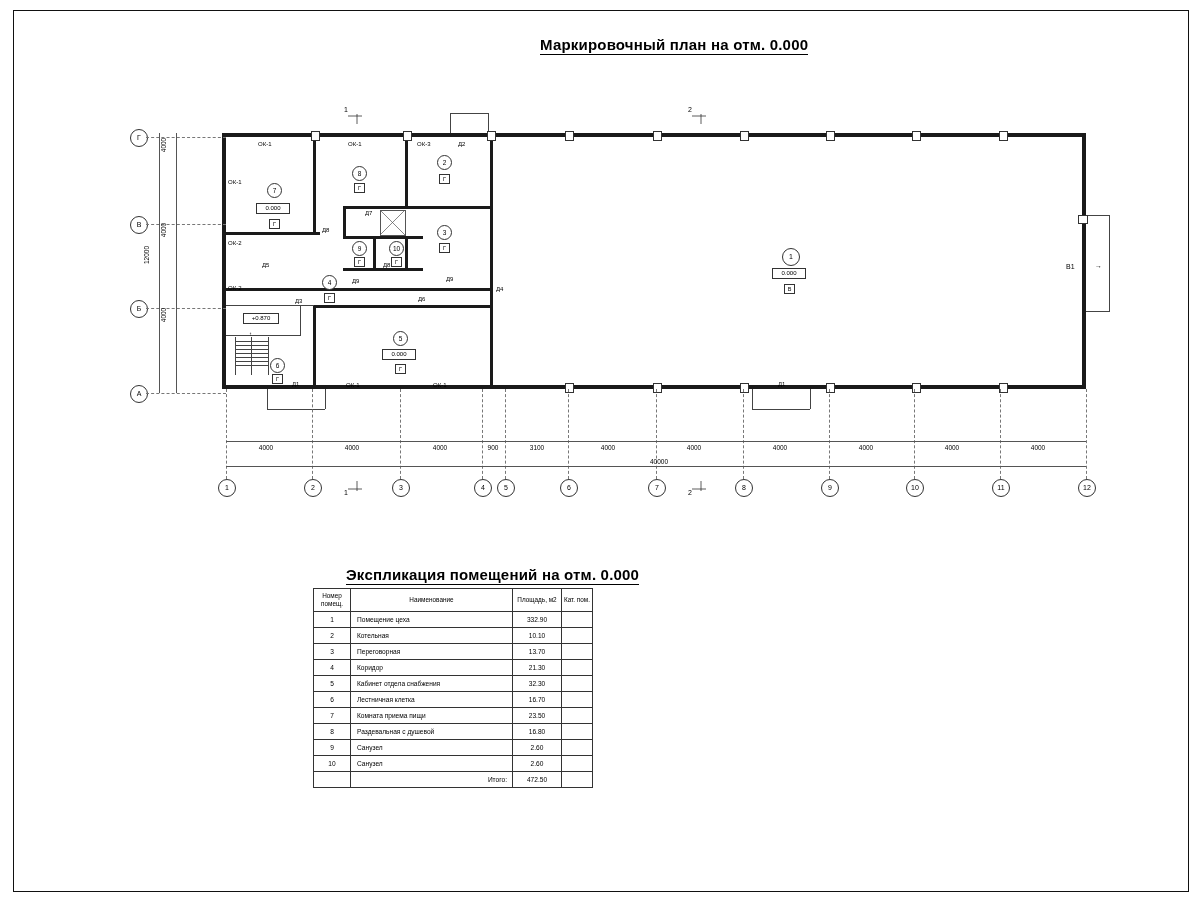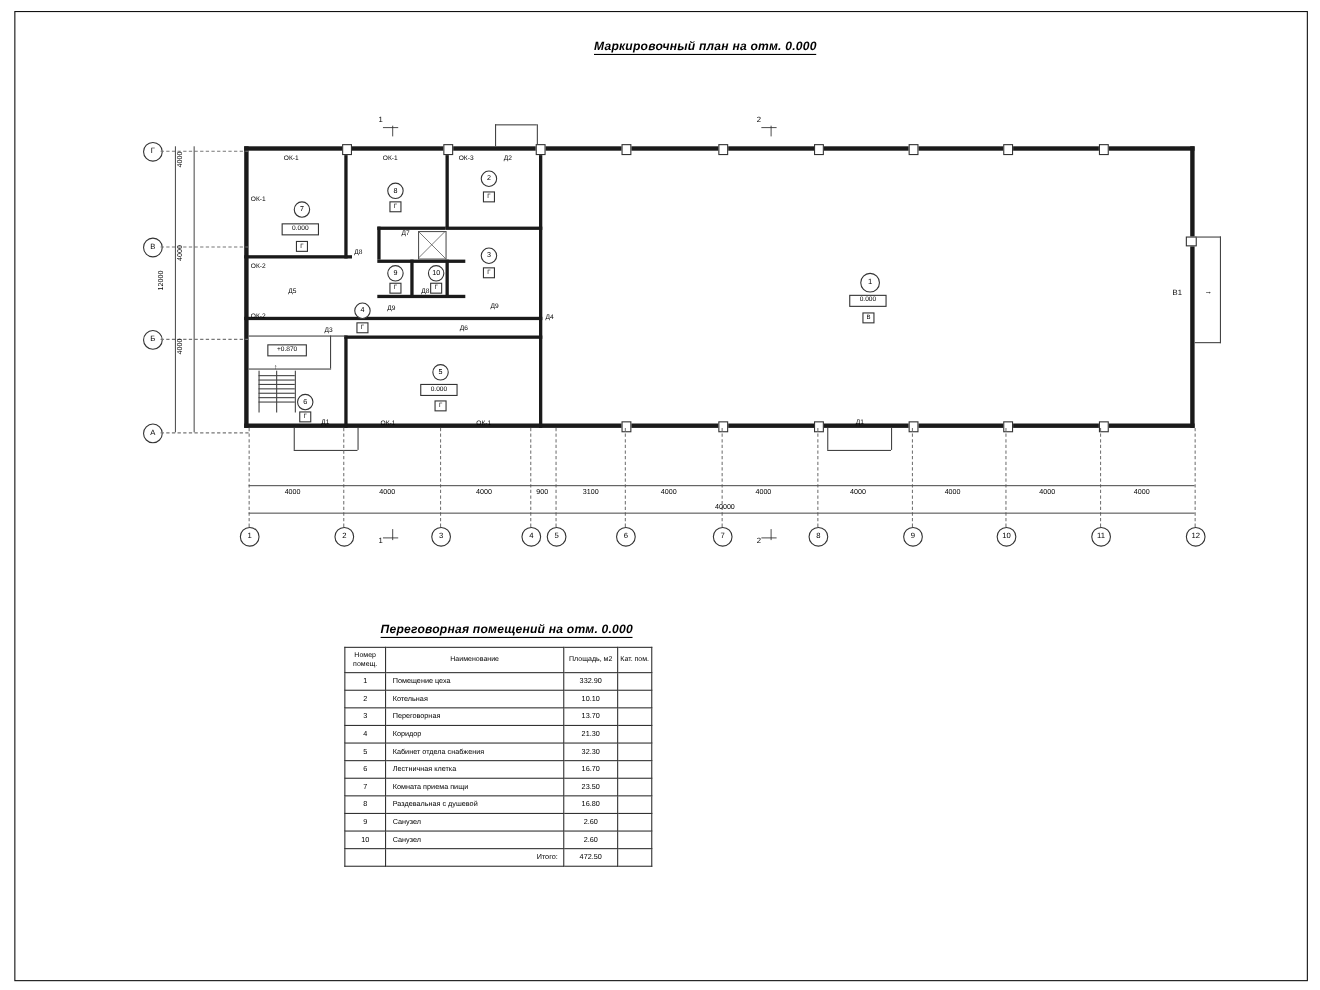--- a/index.html
+++ b/index.html
@@ -1,19 +1,19 @@
 <!DOCTYPE html>
 <html><head>
 <meta charset="utf-8">
 <style>
   html,body{margin:0;padding:0;background:#ffffff;}
   body{width:1200px;height:900px;position:relative;font-family:"Liberation Sans",sans-serif;color:#000;overflow:hidden;}
   .sheet{position:absolute;left:0;top:0;width:1200px;height:900px;}
   .frame{position:absolute;left:13px;top:10px;width:1174px;height:880px;border:1px solid #111;}
-  .title{position:absolute;font-style:italic;font-weight:bold;font-size:11px;letter-spacing:.2px;}
+  .title{position:absolute;font-weight:bold;font-size:15px;letter-spacing:.2px;}
   .title .ul{border-bottom:1px solid #000;padding-bottom:1px;}
   
   .plan{position:absolute;left:0;top:0;width:1200px;height:900px;}
   .wall{position:absolute;background:#1a1a1a;}
   .thin{position:absolute;background:#444;}
   .dash{position:absolute;border-top:1px dashed #777;height:0;}
   .dashv{position:absolute;border-left:1px dashed #777;width:0;}
   .bubble{position:absolute;width:16px;height:16px;border:1px solid #333;border-radius:50%;font-size:7px;line-height:16px;text-align:center;background:#fff;}
   .rbub{position:absolute;width:13px;height:13px;border:1px solid #333;border-radius:50%;font-size:6.5px;line-height:13px;text-align:center;background:#fff;}
   .lbl{position:absolute;font-size:6px;white-space:nowrap;}
@@ -249,21 +249,21 @@
       <line x1="9" y1="0" x2="9" y2="10" stroke="#333" stroke-width="0.8"></line>
     </svg>
     <div class="lbl7" style="left:688px;top:489px;">2</div>
     <svg style="position:absolute;left:692px;top:481px;" width="18" height="12">
       <line x1="0" y1="8" x2="14" y2="8" stroke="#333" stroke-width="0.8"></line>
       <line x1="9" y1="0" x2="9" y2="10" stroke="#333" stroke-width="0.8"></line>
     </svg>
   </div>
 
   <div class="title" style="left:346px;top:566px;">
-    <span class="ul">Переговорная помещений на отм. 0.000</span>
+    <span class="ul">Экспликация помещений на отм. 0.000</span>
   </div>
 
   <table class="exp" style="left:313px;top:588px;">
     <thead>
       <tr>
         <th class="c-num">Номер помещ.</th>
         <th class="c-name" style="text-align:center;padding-left:0 !important;">Наименование</th>
         <th class="c-area">Площадь, м2</th>
         <th class="c-cat">Кат. пом.</th>
       </tr>

